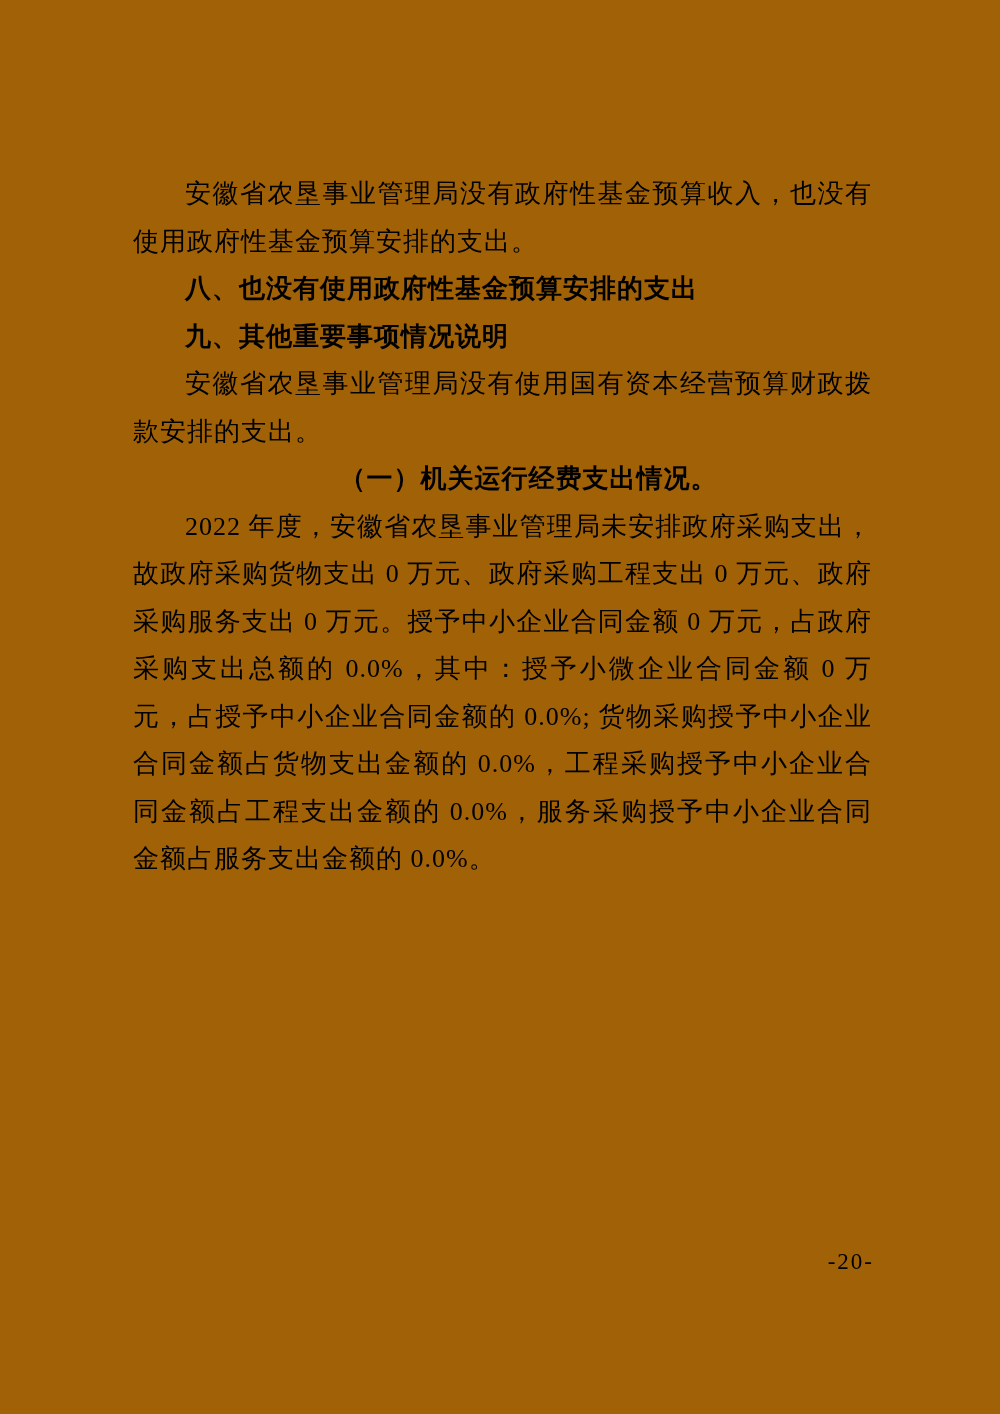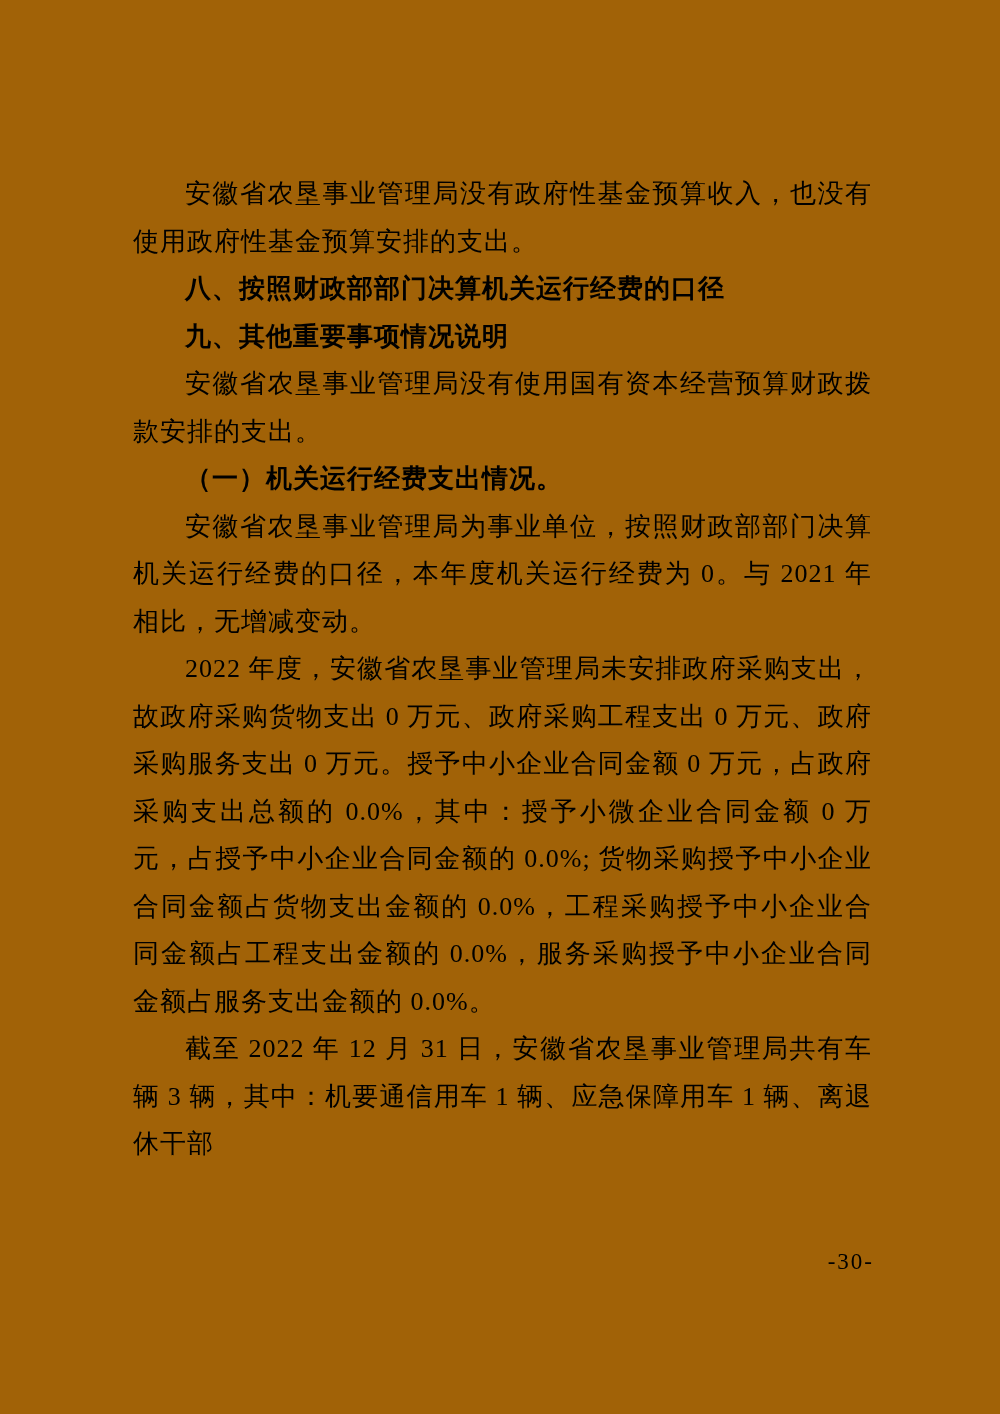--- a/index.html
+++ b/index.html
@@ -36,42 +36,40 @@
     text-justify: inter-ideograph;
   }
   .major-heading {
     font-family: "Liberation Sans", "DejaVu Sans", sans-serif;
     font-weight: 700;
     text-align: left;
   }
   .sub-heading {
     font-family: "Liberation Serif", "DejaVu Serif", serif;
     font-weight: 700;
-    text-align: left;
+    text-align: center;
   }
   .page-number {
     position: absolute;
     top: 1248px;
     right: 126px;
     font-size: 23px;
     line-height: 28px;
     letter-spacing: 2px;
     font-family: "Liberation Serif", "DejaVu Serif", serif;
     color: #000000;
   }
 </style>
 </head>
 <body>
 
 <div class="page">
   <div class="content">
     <p class="para body-para">安徽省农垦事业管理局没有政府性基金预算收入，也没有使用政府性基金预算安排的支出。</p>
-    <p class="para major-heading">八、按照财政部部门决算机关运行经费的口径</p>
+    <p class="para major-heading">八、也没有使用政府性基金预算安排的支出</p>
     <p class="para major-heading">九、其他重要事项情况说明</p>
     <p class="para body-para">安徽省农垦事业管理局没有使用国有资本经营预算财政拨款安排的支出。</p>
     <p class="para sub-heading">（一）机关运行经费支出情况。</p>
-    <p class="para body-para">安徽省农垦事业管理局为事业单位，按照财政部部门决算机关运行经费的口径，本年度机关运行经费为 0。与 2021 年相比，无增减变动。</p>
     <p class="para body-para">2022 年度，安徽省农垦事业管理局未安排政府采购支出，故政府采购货物支出 0 万元、政府采购工程支出 0 万元、政府采购服务支出 0 万元。授予中小企业合同金额 0 万元，占政府采购支出总额的 0.0%，其中：授予小微企业合同金额 0 万元，占授予中小企业合同金额的 0.0%; 货物采购授予中小企业合同金额占货物支出金额的 0.0%，工程采购授予中小企业合同金额占工程支出金额的 0.0%，服务采购授予中小企业合同金额占服务支出金额的 0.0%。</p>
-    <p class="para body-para">截至 2022 年 12 月 31 日，安徽省农垦事业管理局共有车辆 3 辆，其中：机要通信用车 1 辆、应急保障用车 1 辆、离退休干部</p>
   </div>
 
-  <div class="page-number">-30-</div>
+  <div class="page-number">-20-</div>
 </div>
 
 </body></html>

